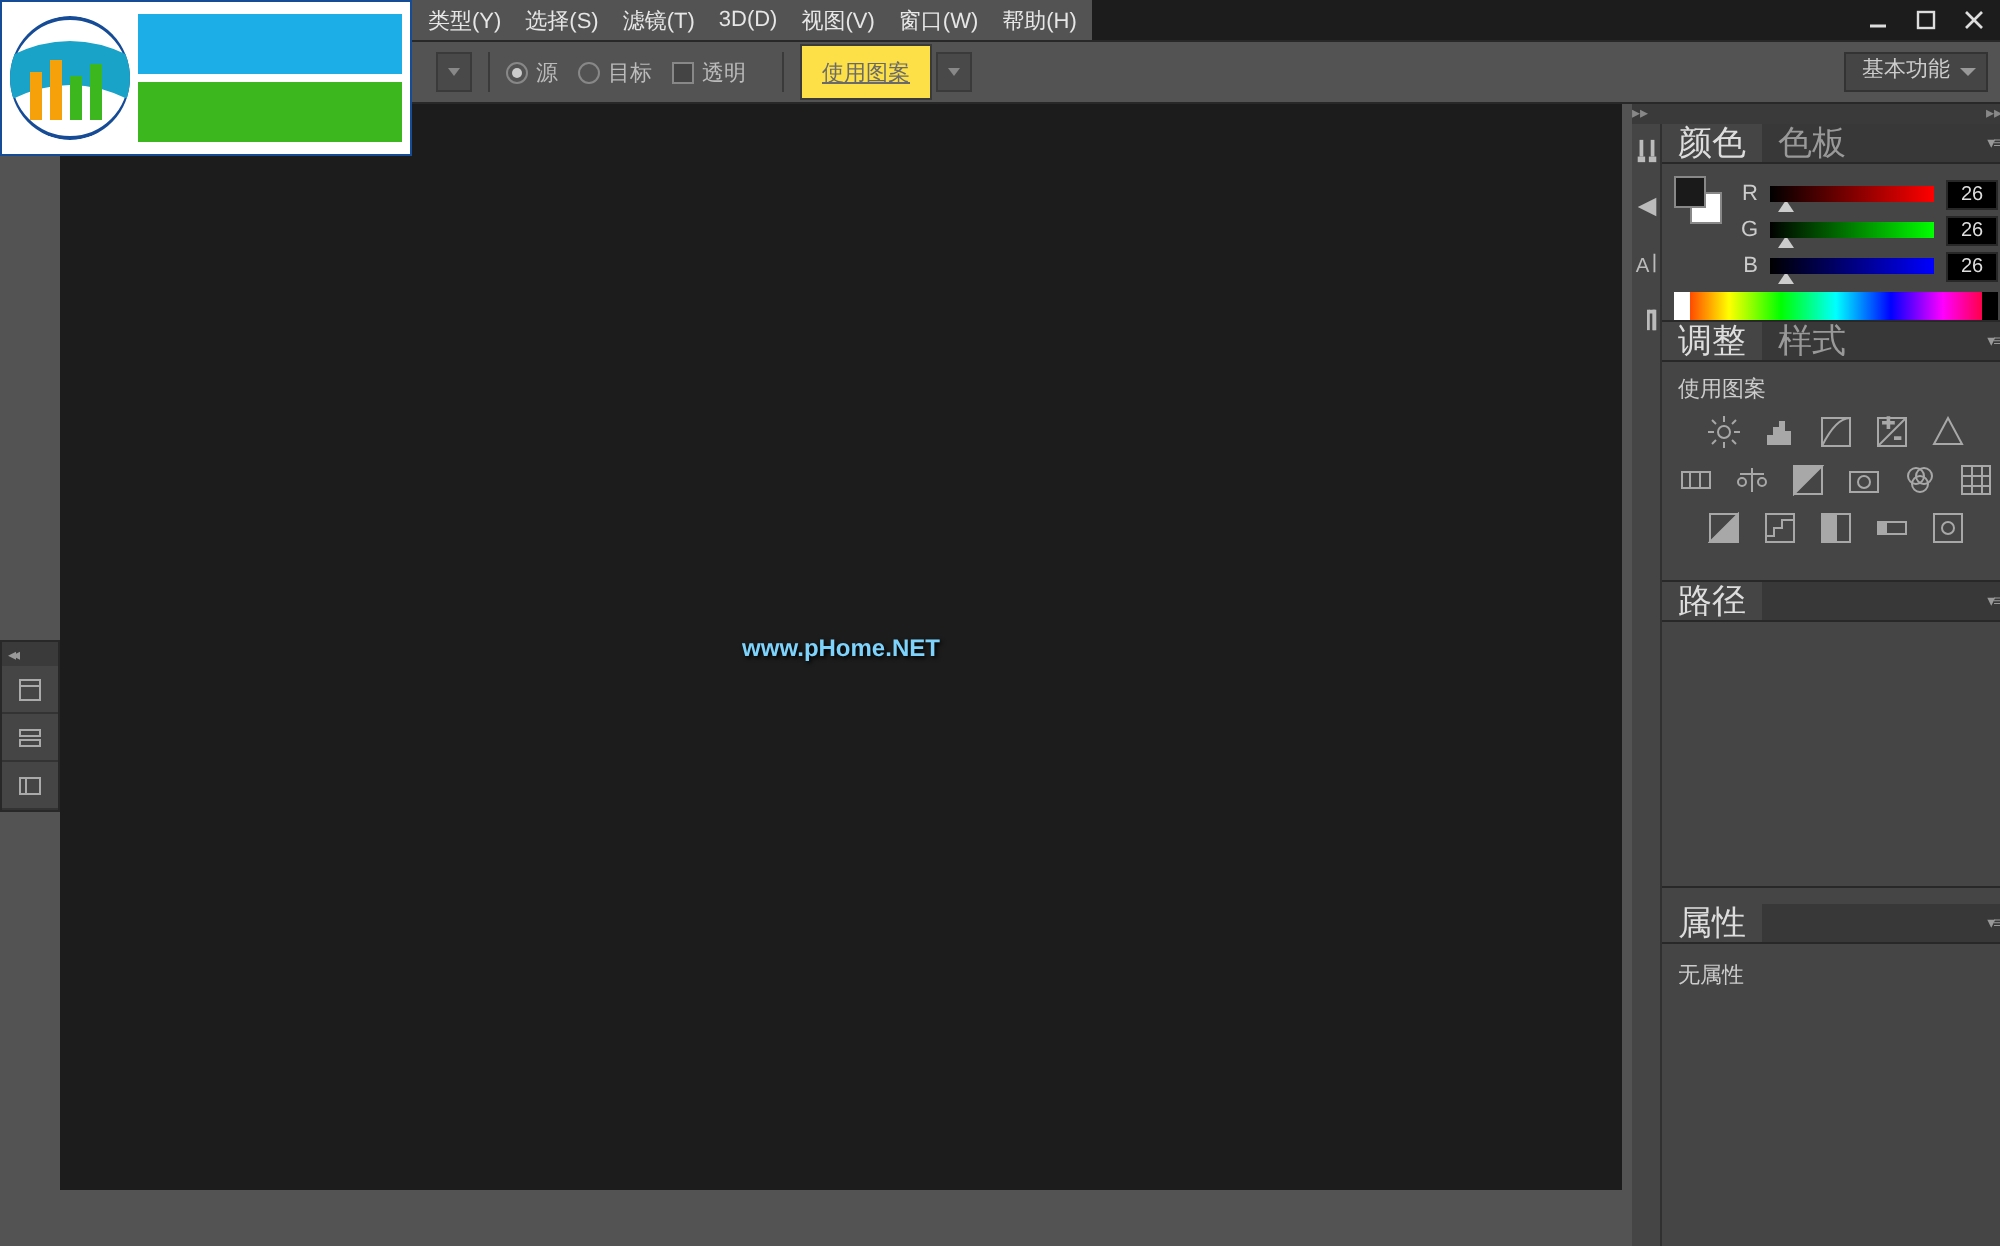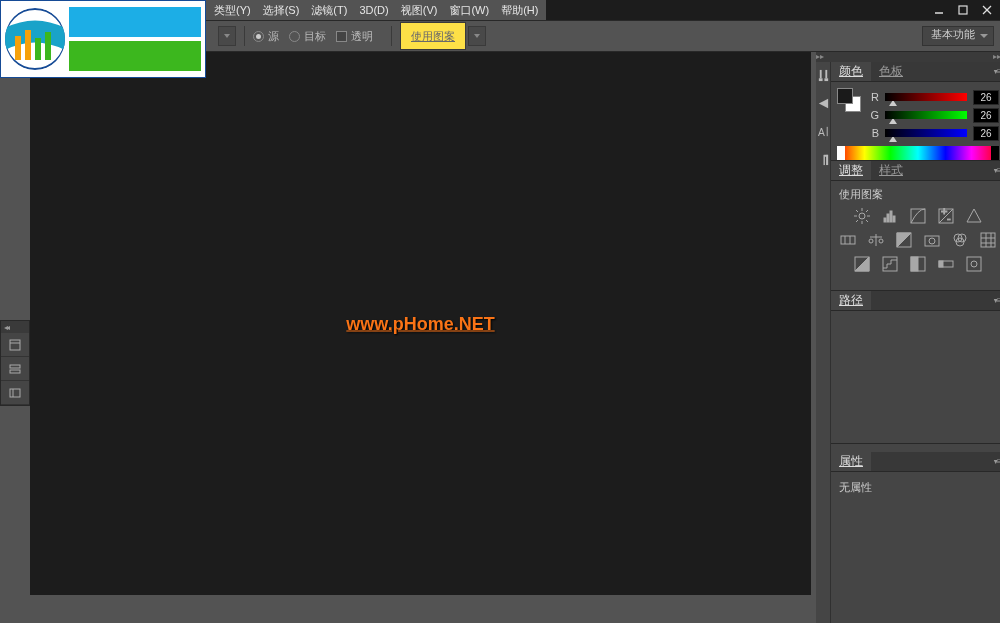--- a/index.html
+++ b/index.html
@@ -31,40 +31,40 @@
 
 .logo-overlay { position: absolute; top: 0; left: 0; width: 206px; height: 78px; background: #fff; border: 1px solid #164b96; z-index: 10; display: flex; align-items: center; padding: 4px; }
 .logo-icon { width: 60px; height: 62px; position: relative; border-radius: 50%; overflow: hidden; }
 .logo-bars { display: flex; flex-direction: column; gap: 4px; margin-left: 4px; flex: 1; }
 .logo-bar-blue { height: 30px; background: #1caee6; }
 .logo-bar-green { height: 30px; background: #3cb71e; }
 
 
 .workspace { position: absolute; top: 52px; left: 0; right: 184px; bottom: 0; background: #535353; }
 .canvas-area { position: absolute; top: 0; left: 30px; right: 5px; bottom: 28px; background: #1c1c1c; }
-.watermark { position: absolute; left: 50%; top: 50%; transform: translate(-50%, -50%); color: #f97316; font-size: 18px; font-weight: bold; font-family: Arial; text-shadow: 1px 1px 2px #000; text-decoration: underline; }
+.watermark { position: absolute; left: 50%; top: 50%; transform: translate(-50%, -50%); color: #7dd3fc; font-size: 12px; font-weight: bold; font-family: Arial; text-shadow: 1px 1px 2px #000; }
 
 
 .left-panel { position: absolute; left: 0; top: 268px; width: 30px; background: #454545; border: 1px solid #282828; }
 .left-panel-header { height: 12px; background: #3a3a3a; display: flex; align-items: center; justify-content: flex-start; padding-left: 3px; }
 .collapse-arrows { color: #999; font-size: 8px; letter-spacing: -2px; }
 .left-panel-icon { height: 24px; display: flex; align-items: center; justify-content: center; border-bottom: 1px solid #333; }
 .left-panel-icon svg { width: 14px; height: 14px; stroke: #aaa; fill: none; }
 
 
 .right-dock { position: absolute; top: 52px; right: 0; bottom: 0; width: 184px; background: #454545; display: flex; }
 .dock-strip { width: 16px; background: #454545; border-right: 1px solid #303030; display: flex; flex-direction: column; align-items: center; padding-top: 16px; gap: 14px; }
 .dock-strip-header { position: absolute; top: 0; left: 0; width: 16px; height: 10px; background: #3a3a3a; }
 .strip-icon { width: 14px; height: 14px; display: flex; align-items: center; justify-content: center; }
 .strip-icon svg { width: 13px; height: 13px; fill: #bbb; }
 .panels-col { flex: 1; display: flex; flex-direction: column; }
 
 .panel { background: #454545; border-bottom: 1px solid #282828; }
 .panel-tabs { height: 20px; background: #383838; display: flex; align-items: stretch; border-bottom: 1px solid #282828; position: relative; }
-.panel-tab { padding: 0 8px; display: flex; align-items: center; color: #999; cursor: pointer; font-size: 12px; text-decoration: underline; }
+.panel-tab { padding: 0 8px; display: flex; align-items: center; color: #999; cursor: pointer; font-size: 17px; }
 .panel-tab.active { background: #454545; color: #ddd; }
 .panel-menu { margin-left: auto; width: 16px; display: flex; align-items: center; justify-content: center; color: #999; cursor: pointer; }
 .panel-menu::before { content: "▾≡"; font-size: 8px; letter-spacing: -1px; }
 .panel-collapse-header { height: 10px; background: #3a3a3a; display:flex; justify-content:flex-end; padding-right:4px; }
 
 
 .color-panel-body { padding: 6px 6px 0 6px; }
 .swatch-pair { width: 24px; height: 24px; position: relative; float: left; margin-right: 8px; }
 .swatch-fg { position: absolute; top: 0; left: 0; width: 16px; height: 16px; background: #1a1a1a; border: 1px solid #888; z-index: 2; }
 .swatch-bg { position: absolute; bottom: 0; right: 0; width: 16px; height: 16px; background: #fff; border: 1px solid #888; }

